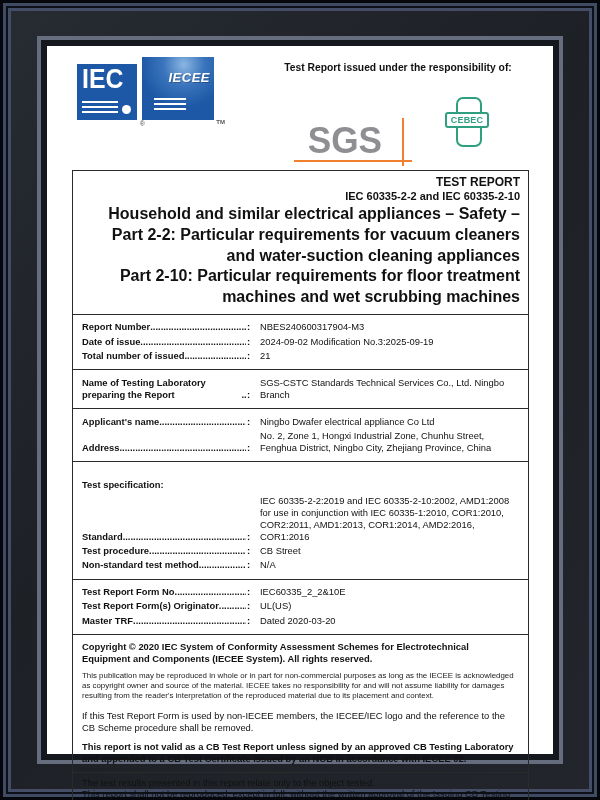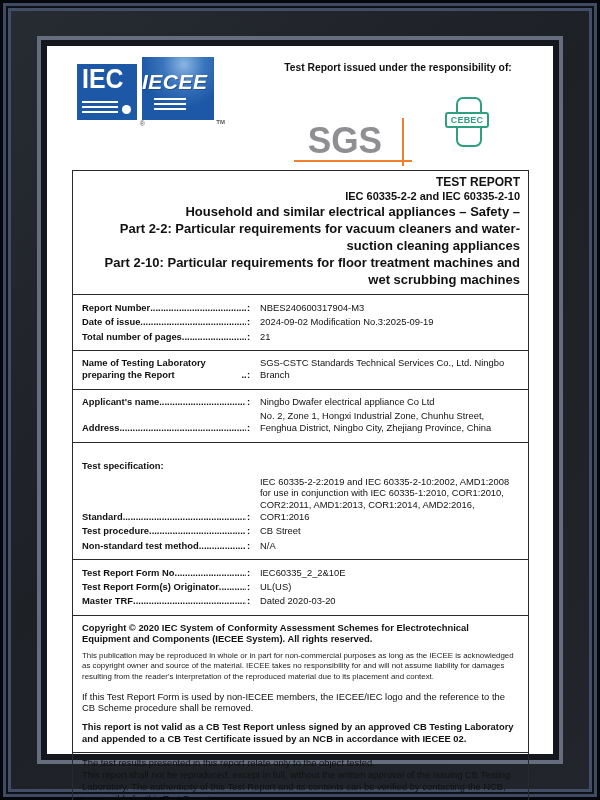--- a/index.html
+++ b/index.html
@@ -16,42 +16,42 @@
 
   
   .page-head{display:flex;justify-content:space-between;align-items:flex-start;margin:2px 0 6px;}
   .brand-logos{display:flex;align-items:flex-end;gap:5px;padding-left:6px;}
   .iec-box{width:60px;height:56px;background:#1d58a6;position:relative;}
   .iec-text{position:absolute;top:0px;left:5px;font-size:27px;font-weight:bold;color:#fff;transform:scaleX(.92);transform-origin:left;}
   .iec-line{position:absolute;left:5px;height:2.5px;background:#fff;width:36px;}
   .iec-dot{position:absolute;right:6px;bottom:6px;width:9px;height:9px;border-radius:50%;background:#fff;}
   .reg-mark{position:absolute;right:-8px;bottom:-7px;font-size:7px;color:#555;}
   .iecee-box{width:72px;height:63px;background:radial-gradient(circle at 58% 12%,#8ab6e2 0%,#3a74bc 30%,#1d58a6 62%);position:relative;}
-  .iecee-text{position:absolute;top:13px;left:0;right:10px;text-align:center;font-size:21px;font-weight:bold;font-style:italic;color:#fff;letter-spacing:.5px;text-shadow:1px 1px 0 rgba(0,0,0,.25);}
+  .iecee-text{position:absolute;top:13px;left:0;right:4px;text-align:right;font-size:13px;font-weight:bold;font-style:italic;color:#fff;letter-spacing:.5px;text-shadow:1px 1px 0 rgba(0,0,0,.25);}
   .iecee-line{position:absolute;left:12px;height:2.5px;background:#fff;width:32px;}
   .tm-mark{position:absolute;right:-11px;bottom:-5px;font-size:6px;font-weight:bold;color:#555;letter-spacing:0;}
   .head-right{width:262px;padding-top:5px;margin-right:0px;}
   .resp-text{font-size:10.3px;font-weight:bold;text-align:center;white-space:nowrap;}
   .cert-logos{display:flex;align-items:center;justify-content:center;gap:38px;margin-top:7px;}
   .sgs{position:relative;width:104px;height:44px;margin-top:40px;}
   .sgs-text{font-size:37px;font-weight:bold;color:#8f8f93;letter-spacing:0px;line-height:42px;transform:scaleX(.95);transform-origin:left;padding-left:6px;}
   .sgs-hline{position:absolute;left:-8px;bottom:2px;width:118px;height:2px;background:#f08030;}
   .sgs-vline{position:absolute;right:2px;top:-2px;width:2px;height:48px;background:#f08030;}
   .cebec{position:relative;width:50px;height:52px;margin-top:2px;}
   .cebec-capsule{position:absolute;left:12px;top:0;width:22px;height:46px;border:2px solid #2e9f7f;border-radius:7px;}
   .cebec-band{position:absolute;left:1px;top:15px;width:40px;height:12px;background:#fff;border:2px solid #2e9f7f;border-radius:3px;display:flex;align-items:center;justify-content:center;font-size:9px;font-weight:bold;color:#2e9f7f;letter-spacing:.2px;}
 
   
   .rtable{border:1.6px solid #2a2a2a;margin-left:1px;}
   .sect{border-top:1.4px solid #2a2a2a;padding:4px 9px 5px;font-size:9.4px;line-height:1.26;}
   .sect.first{border-top:none;text-align:right;}
   .title-block{text-align:center;font-weight:bold;padding:3px 8px 6px;}
   .tb-heading{font-size:12px;margin-top:1px;}
   .tb-standards{font-size:11px;}
-  .tb-sub{font-size:13px;line-height:1.3;}
+  .tb-sub{font-size:16px;line-height:1.3;}
   .frow{display:grid;grid-template-columns:168px 1fr;column-gap:10px;margin:2.5px 0;}
   .flabel{display:flex;align-items:flex-end;font-weight:bold;}
   .ftext{flex:0 1 auto;}
   .leader{flex:1 1 6px;min-width:4px;overflow:hidden;white-space:nowrap;font-weight:bold;}
   .leader::after{content:"........................................................................................................................";}
   .fcolon{font-weight:bold;padding-left:1px;}
   .fvalue{}
   .spec-heading{font-weight:bold;margin:13px 0 4px;}
   .cp-notice{font-weight:bold;margin:2px 0 6px;}
   .cp-small{font-size:7.9px;line-height:1.28;margin:0 0 9px;color:#1c1c1c;}
@@ -130,21 +130,21 @@
       <div class="frow">
         <div class="flabel">
                           <span class="ftext">Date of issue</span>
                           <span class="leader"></span>
                           <span class="fcolon">:</span>
                         </div>
         <div class="fvalue">2024-09-02 Modification No.3:2025-09-19</div>
       </div>
       <div class="frow">
         <div class="flabel">
-                          <span class="ftext">Total number of pages</span>
+                          <span class="ftext">Total number of issued</span>
                           <span class="leader"></span>
                           <span class="fcolon">:</span>
                         </div>
         <div class="fvalue">21</div>
       </div>
     </div>
 
     <div class="sect">
       <div class="frow">
         <div class="flabel">

